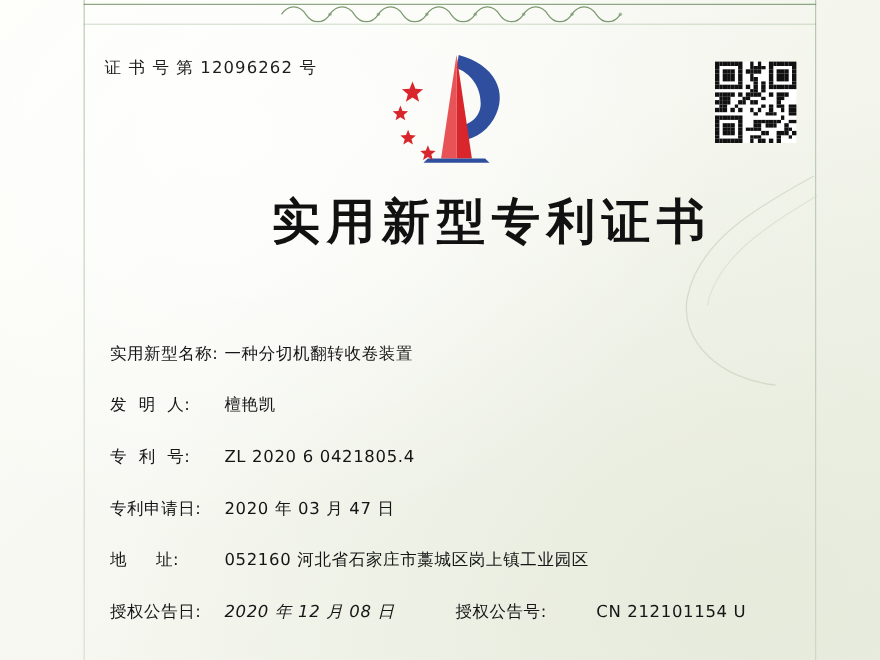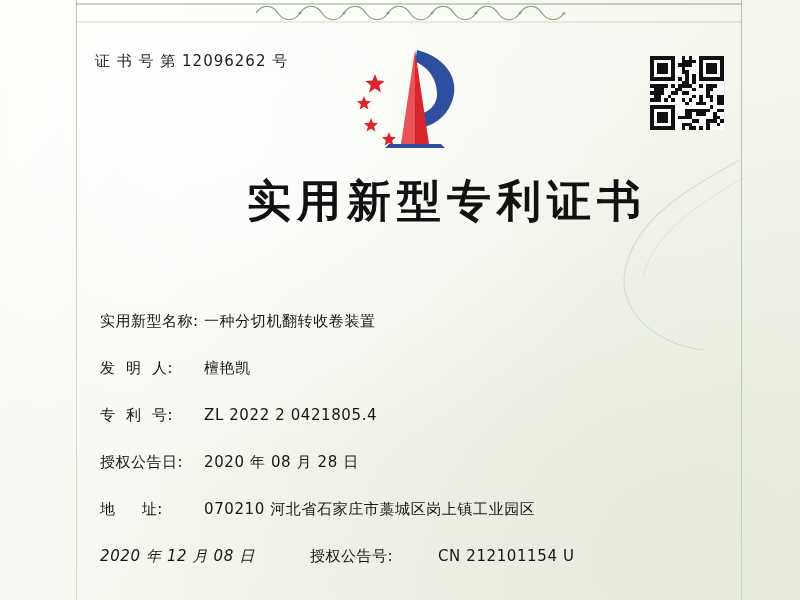--- a/index.html
+++ b/index.html
@@ -692,34 +692,35 @@
       <span class="field-value">一种分切机翻转收卷装置</span>
     </div>
 
     <div class="field-row">
       <span class="field-label">发  明  人:</span>
       <span class="field-value">檀艳凯</span>
     </div>
 
     <div class="field-row">
       <span class="field-label">专  利  号:</span>
-      <span class="field-value">ZL 2022 2 0421805.4</span>
+      <span class="field-value">ZL 2020 6 0421805.4</span>
     </div>
 
     <div class="field-row">
-      <span class="field-label">授权公告日:</span>
-      <span class="field-value">2020 年 08 月 28 日</span>
+      <span class="field-label">专利申请日:</span>
+      <span class="field-value">2020 年 03 月 47 日</span>
     </div>
 
 
     <div class="field-row">
       <span class="field-label">地     址:</span>
-      <span class="field-value">070210 河北省石家庄市藁城区岗上镇工业园区</span>
+      <span class="field-value">052160 河北省石家庄市藁城区岗上镇工业园区</span>
     </div>
 
     <div class="field-row dual">
+      <span class="field-label">授权公告日:</span>
       <span class="field-value">2020 年 12 月 08 日</span>
       <span class="field-label2">授权公告号:</span>
       <span class="field-value2">CN 212101154 U</span>
     </div>
 
   </div>
 </div>
 
 </body></html>

